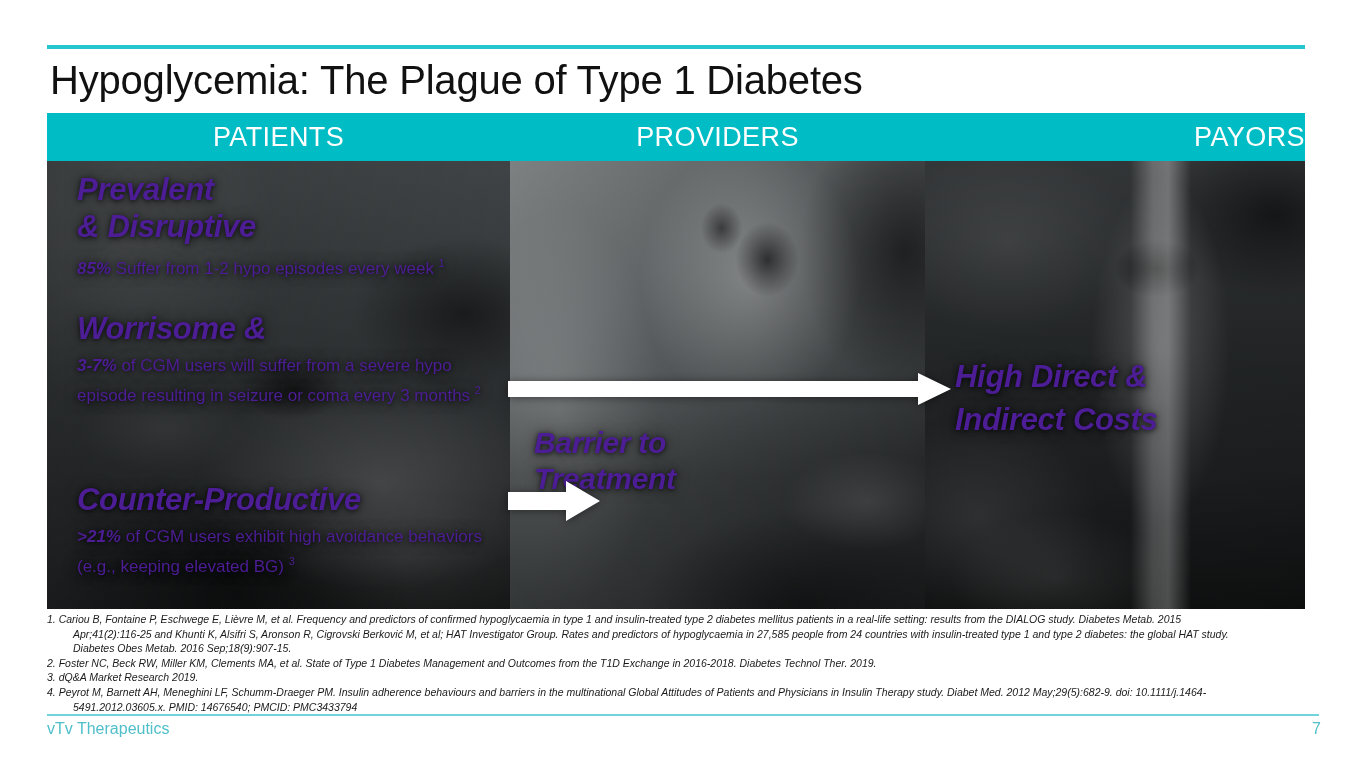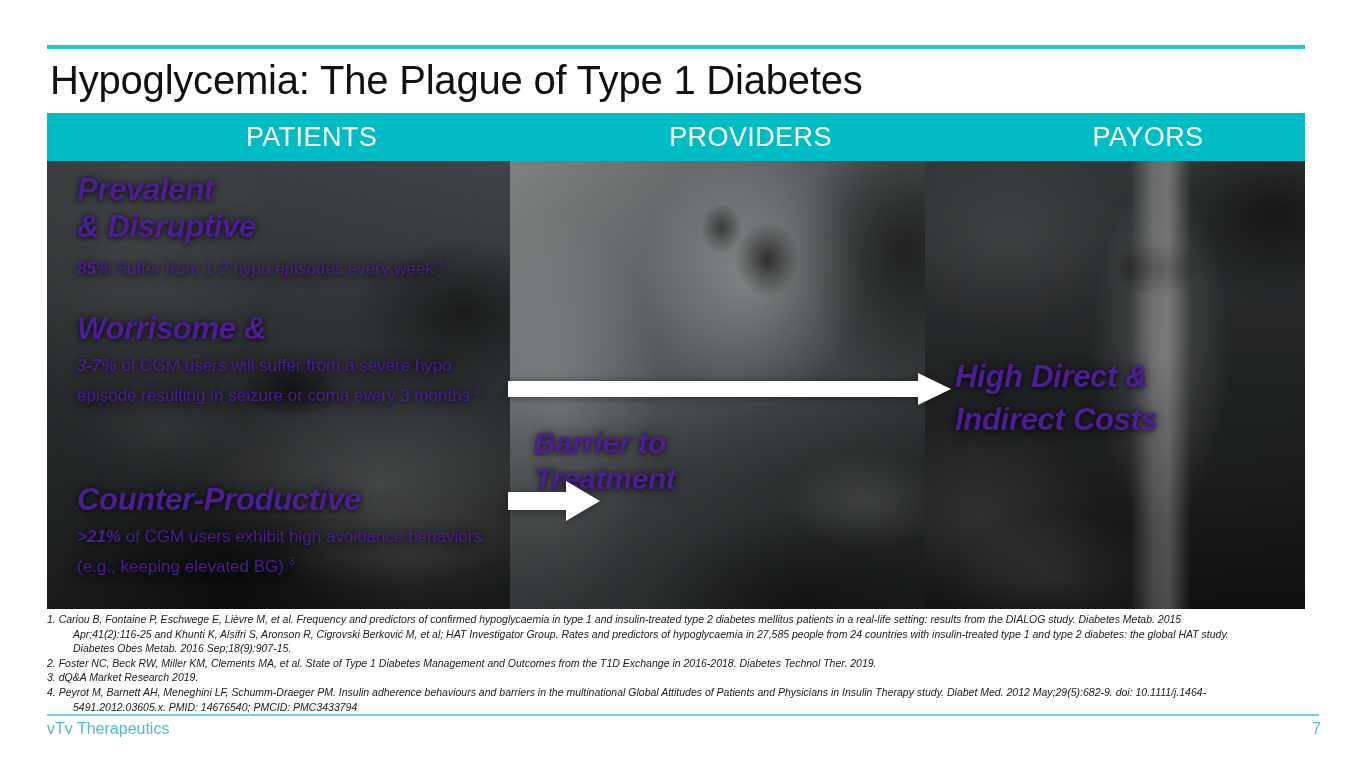--- a/index.html
+++ b/index.html
@@ -60,25 +60,24 @@
   .band-cell {
     position: absolute;
     top: 0;
     height: 40px;
     line-height: 48px;
     text-align: center;
     color: #ffffff;
     font-size: 27px;
     font-weight: 300;
     letter-spacing: 0.4px;
-    padding-left: 33px;
   }
   .band-patients  { left: 0px;   width: 463px; }
   .band-providers { left: 463px; width: 415px; }
-  .band-payors    { left: 878px; width: 380px; }
+  .band-payors    { left: 878px; width: 380px; text-align: right; }
 
   
   .panels {
     position: absolute;
     left: 47px;
     top: 161px;
     width: 1258px;
     height: 448px;
     overflow: hidden;
   }

